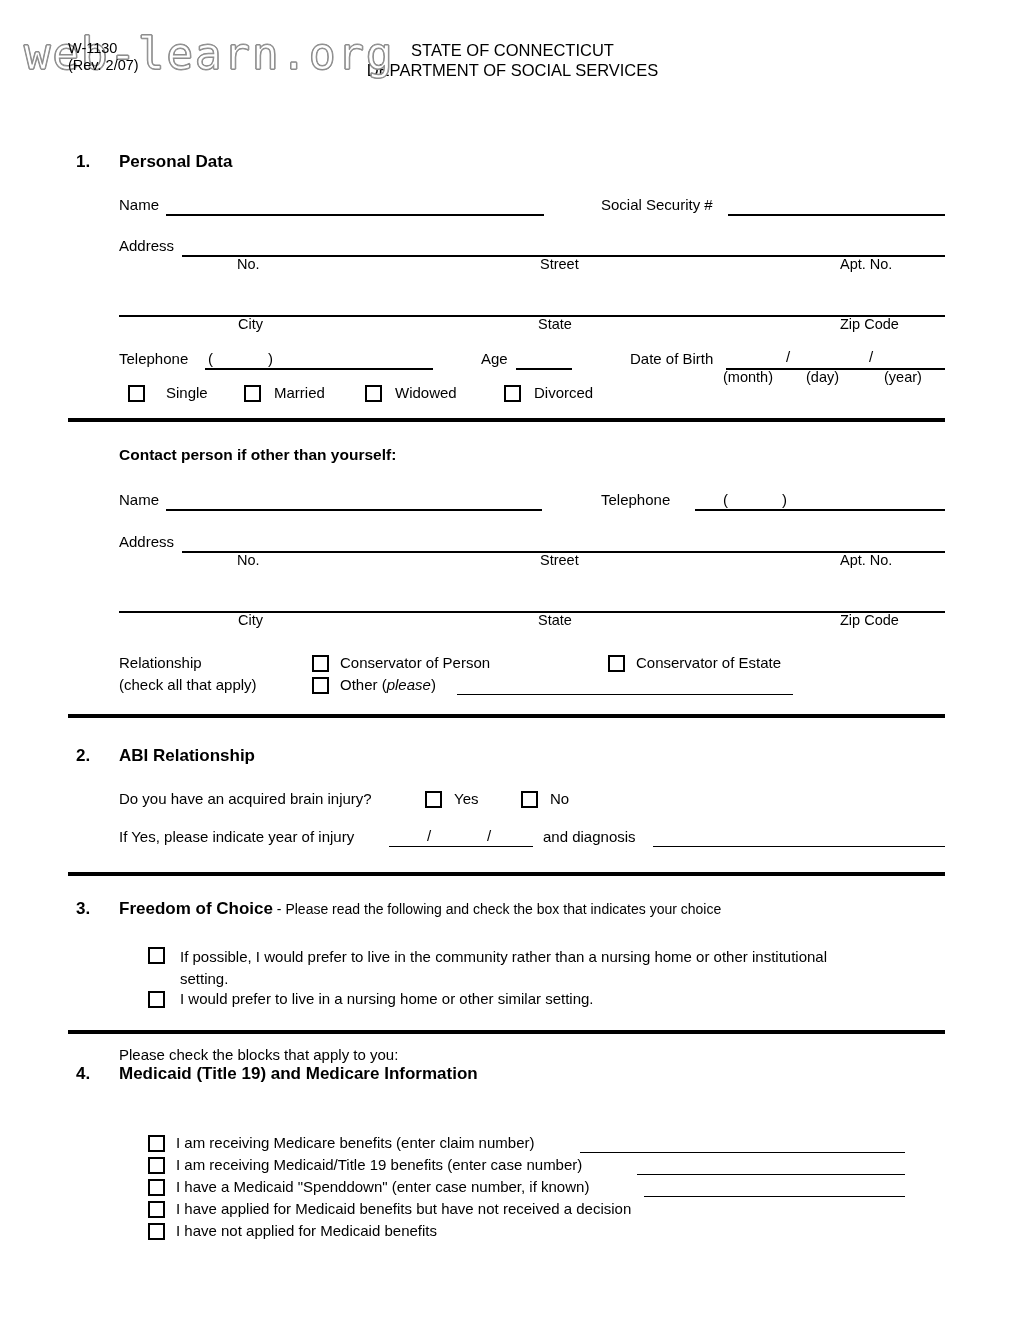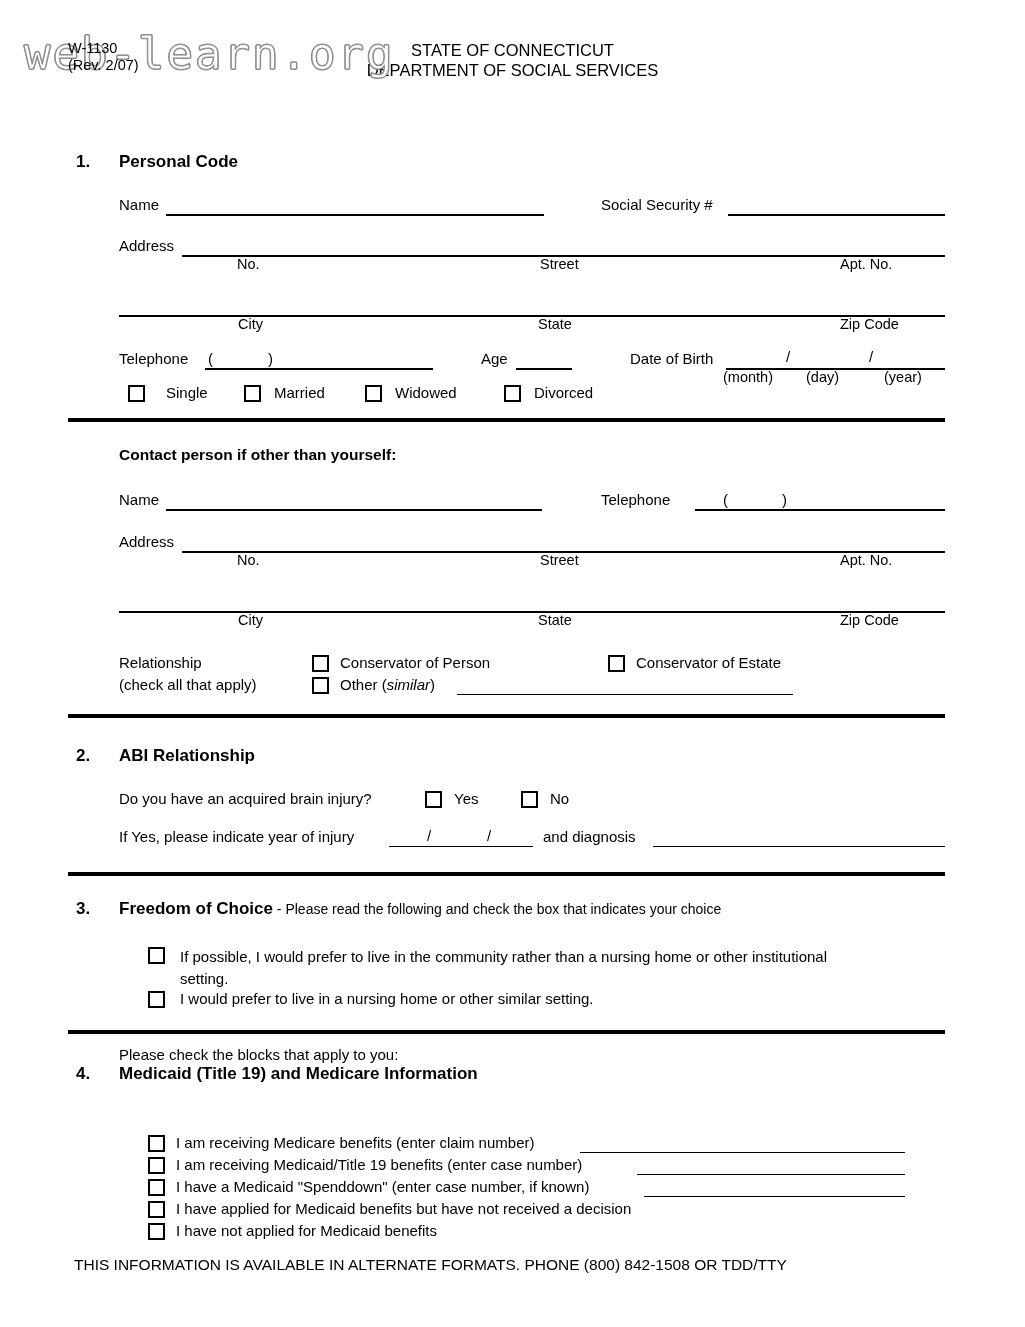--- a/index.html
+++ b/index.html
@@ -140,21 +140,21 @@
     <div>(Rev. 2/07)</div>
   </div>
 
   <div class="agency">
     <div>STATE OF CONNECTICUT</div>
     <div>DEPARTMENT OF SOCIAL SERVICES</div>
   </div>
 
 
   <div class="sec-num" style="left:76px;  top:152px;">1.</div>
-  <div class="sec-title" style="left:119px; top:152px;">Personal Code</div>
+  <div class="sec-title" style="left:119px; top:152px;">Personal Data</div>
 
   <div class="lbl" style="left:119px; top:196px;">Name</div>
   <div class="rule" style="left:166px; top:214px; width:378px;"></div>
 
   <div class="lbl" style="left:601px; top:196px;">Social Security #</div>
   <div class="rule" style="left:728px; top:214px; width:217px;"></div>
 
   <div class="lbl" style="left:119px; top:237px;">Address</div>
   <div class="rule" style="left:182px; top:255px; width:763px;"></div>
   <div class="lbl sm" style="left:237px; top:256px;">No.</div>
@@ -220,21 +220,21 @@
   <div class="lbl" style="left:119px; top:654px;">Relationship</div>
   <div class="lbl" style="left:119px; top:676px;">(check all that apply)</div>
 
   <div class="cb" style="left:312px; top:655px;"></div>
   <div class="lbl" style="left:340px; top:654px;">Conservator of Person</div>
 
   <div class="cb" style="left:608px; top:655px;"></div>
   <div class="lbl" style="left:636px; top:654px;">Conservator of Estate</div>
 
   <div class="cb" style="left:312px; top:677px;"></div>
-  <div class="lbl" style="left:340px; top:676px;"><span>Other (</span><span class="ital">similar</span><span>)</span></div>
+  <div class="lbl" style="left:340px; top:676px;"><span>Other (</span><span class="ital">please</span><span>)</span></div>
   <div class="rule thin" style="left:457px; top:694px; width:336px;"></div>
 
   <div class="divider" style="top:714px;"></div>
 
   <div class="sec-num" style="left:76px;  top:746px;">2.</div>
   <div class="sec-title" style="left:119px; top:746px;">ABI Relationship</div>
 
   <div class="lbl" style="left:119px; top:790px;">Do you have an acquired brain injury?</div>
   <div class="cb" style="left:425px; top:791px;"></div>
   <div class="lbl" style="left:454px; top:790px;">Yes</div>
@@ -277,15 +277,14 @@
   <div class="cb" style="left:148px; top:1179px;"></div>
   <div class="lbl" style="left:176px; top:1178px;">I have a Medicaid "Spenddown" (enter case number, if known)</div>
   <div class="rule thin" style="left:644px; top:1196px; width:261px;"></div>
 
   <div class="cb" style="left:148px; top:1201px;"></div>
   <div class="lbl" style="left:176px; top:1200px;">I have applied for Medicaid benefits but have not received a decision</div>
 
   <div class="cb" style="left:148px; top:1223px;"></div>
   <div class="lbl" style="left:176px; top:1222px;">I have not applied for Medicaid benefits</div>
 
-  <div class="footer">THIS INFORMATION IS AVAILABLE IN ALTERNATE FORMATS.  PHONE (800) 842-1508 OR TDD/TTY</div>
 
 </div>
 
 </body></html>

